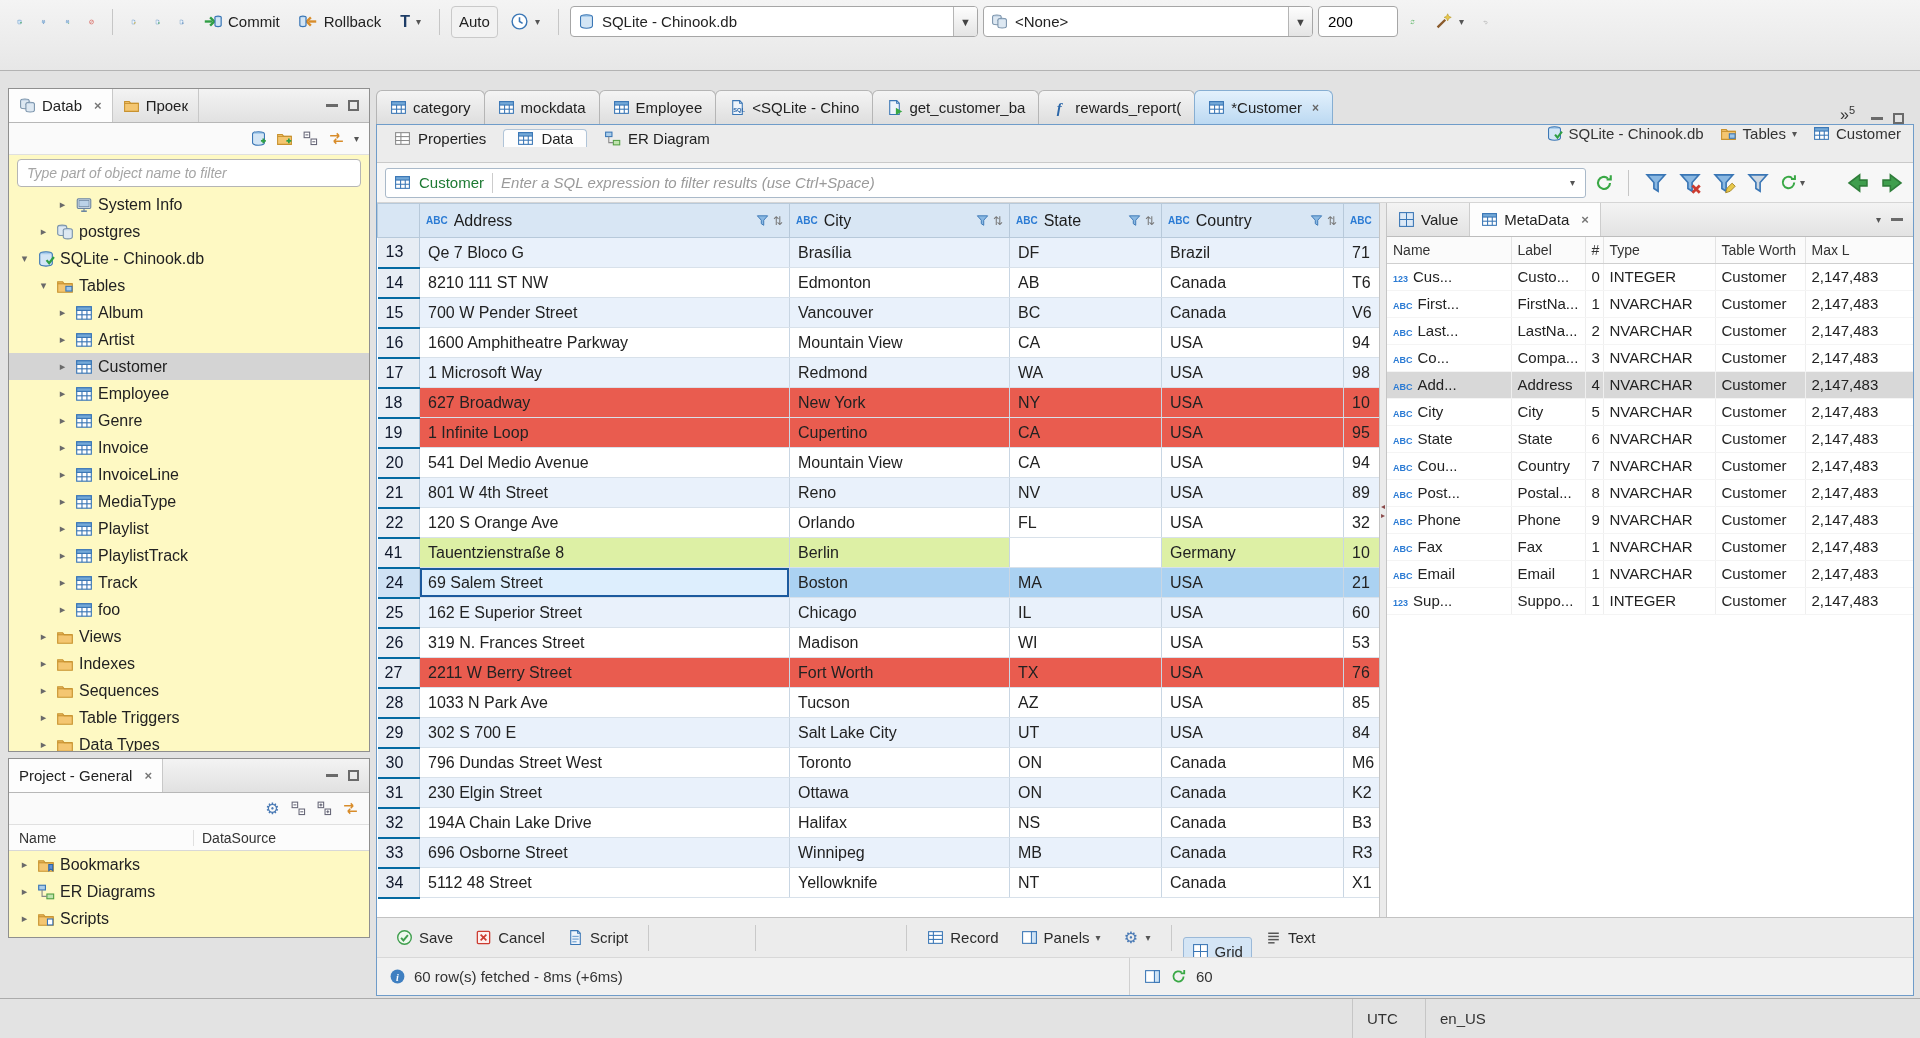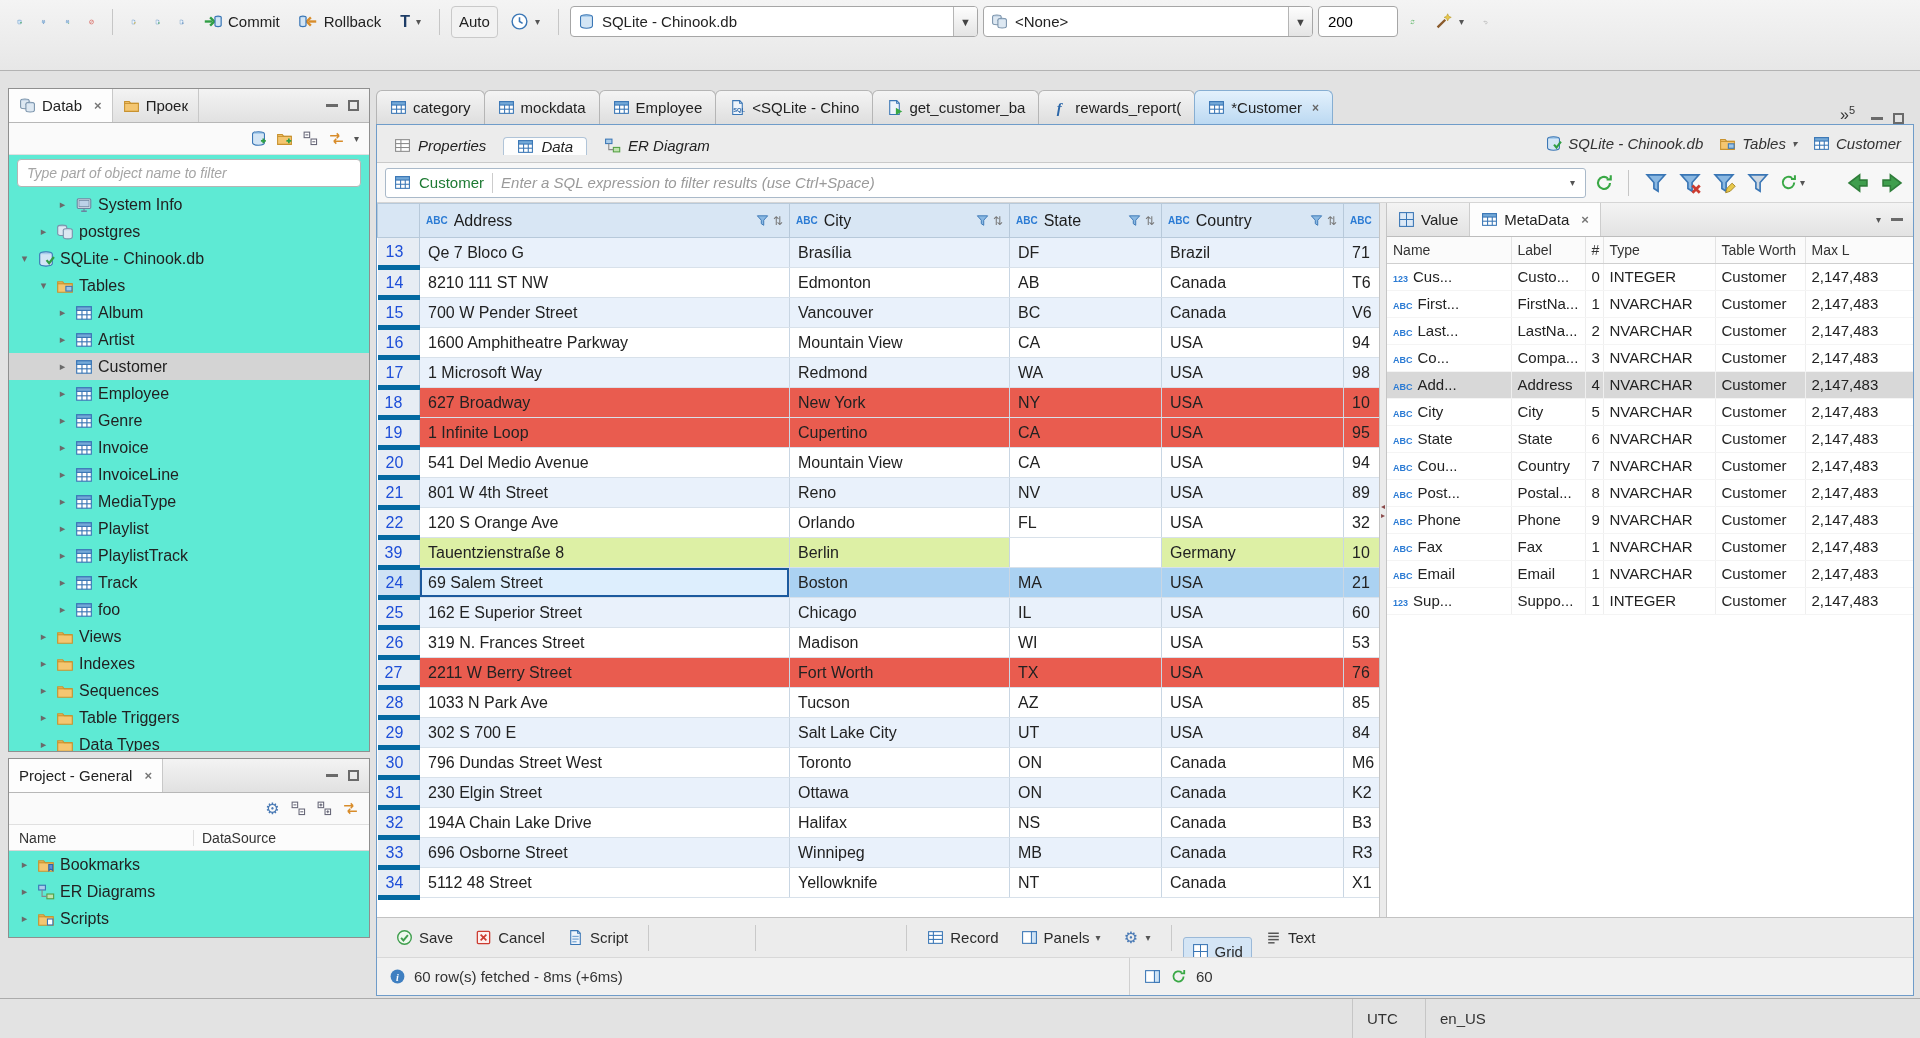--- a/index.html
+++ b/index.html
@@ -16,21 +16,21 @@
   .tbbtn{display:inline-flex;align-items:center;gap:6px;height:32px;padding:0 7px;border-radius:4px;font-size:15px;color:#222;}
   .tb-sep{width:1px;height:26px;background:#c6c6c6;margin:0 6px;flex:none;}
   .combo{display:flex;align-items:center;height:31px;background:#fff;border:1px solid #a6a6a6;border-radius:4px;padding-left:7px;gap:7px;overflow:hidden;}
   .combo .cval{flex:1;font-size:15px;white-space:nowrap;overflow:hidden;}
   .combo .carrow{width:24px;align-self:stretch;display:flex;align-items:center;justify-content:center;border-left:1px solid #b5b5b5;background:linear-gradient(#fdfdfd,#e4e4e4);color:#444;font-size:11px;}
   .num-input{width:80px;height:31px;border:1px solid #a6a6a6;border-radius:4px;padding:0 9px;font-size:15px;font-family:inherit;background:#fff;}
   .qa{width:148px;height:29px;border:1px solid #ababab;border-radius:4px;padding:0 10px;font-size:14px;font-family:inherit;background:#fff;}
   .qa::placeholder{color:#9a9a9a;}
   .txt-t{font-weight:bold;font-size:16px;color:#1d3c66;}
   
-  .panel{position:absolute;background:#5eead4;border:1px solid #8f8f8f;display:flex;flex-direction:column;overflow:hidden;}
+  .panel{position:absolute;background:#fef9c3;border:1px solid #8f8f8f;display:flex;flex-direction:column;overflow:hidden;}
   #navigator{left:8px;top:88px;width:362px;height:664px;}
   #project{left:8px;top:758px;width:362px;height:180px;}
   .panel-tabs{height:34px;background:linear-gradient(#f3f3f3,#e1e1e1);border-bottom:1px solid #b7b7b7;display:flex;align-items:stretch;flex:none;}
   .ptab{display:flex;align-items:center;gap:6px;padding:0 10px;font-size:15px;border-right:1px solid #c8c8c8;white-space:nowrap;}
   .ptab.active{background:#fdfdfd;}
   .winbtns{margin-left:auto;display:flex;align-items:center;gap:10px;padding:0 10px;}
   .minbtn{width:12px;height:3px;background:#6a6a6a;display:inline-block;}
   .maxbtn{width:11px;height:11px;border:2px solid #6a6a6a;display:inline-block;}
   .panel-toolbar{height:32px;display:flex;align-items:center;justify-content:flex-end;gap:9px;padding:0 10px;border-bottom:1px solid #e0e0e0;flex:none;background:#fafafa;}
   .navfilter-row{padding:4px 8px;flex:none;}
@@ -49,21 +49,21 @@
   #editor{position:absolute;left:376px;top:88px;width:1538px;height:908px;display:flex;flex-direction:column;}
   #etabs{height:36px;display:flex;align-items:flex-end;gap:0;flex:none;}
   .etab{display:flex;align-items:center;gap:6px;height:34px;padding:0 13px;font-size:15px;background:linear-gradient(#f4f4f4,#dedede);border:1px solid #b5b5b5;border-bottom:none;border-radius:6px 6px 0 0;margin-right:-1px;white-space:nowrap;}
   .etab.active{background:linear-gradient(#e3f1fc,#bcd9f2);border-color:#86aed2;}
   .etclose{color:#666;font-size:12px;font-weight:bold;margin-left:4px;}
   .ovf{margin-left:auto;font-size:16px;color:#333;padding:0 6px;}
   .ovfn{font-size:11px;vertical-align:super;}
   #etabs .winbtns{margin-left:0;}
   #econtent{flex:1;background:#fff;border:1px solid #6f9cc9;display:flex;flex-direction:column;overflow:hidden;}
   
-  #rtabs-row{height:38px;background:#ececec;border-bottom:1px solid #c9c9c9;display:flex;align-items:center;flex:none;font-style:italic;}
+  #rtabs-row{height:38px;background:#ececec;border-bottom:1px solid #c9c9c9;display:flex;align-items:flex-start;flex:none;}
   .rtab{display:flex;align-items:center;gap:7px;padding:0 13px;font-size:15px;color:#222;margin:4px 0 0 3px;border:1px solid transparent;white-space:nowrap;}
   .rtab.active{background:#fdfdfd;border:1px solid #b0c4d8;border-bottom:none;border-radius:4px 4px 0 0;}
   .ctx{margin-left:auto;display:flex;align-items:center;gap:16px;padding-right:12px;}
   .ctx-item{display:flex;align-items:center;gap:6px;font-size:15px;color:#333;white-space:nowrap;}
   
   #filterbar{height:40px;display:flex;align-items:center;gap:8px;padding:0 8px;border-bottom:1px solid #d5d5d5;background:#f7f7f7;flex:none;}
   .fbox{flex:1;height:30px;background:#fff;border:1px solid #a9b9c9;border-radius:3px;display:flex;align-items:center;gap:8px;padding:0 4px 0 8px;overflow:hidden;}
   .ftable{color:#1e7a33;font-size:15px;}
   .fdiv{width:1px;height:20px;background:#ccc;}
   .fexpr{flex:1;border:none;outline:none;font-size:15px;font-family:inherit;height:100%;}
@@ -74,21 +74,21 @@
   #gridwrap{width:1002px;overflow:hidden;flex:none;background:#fff;}
   table.grid{border-collapse:collapse;table-layout:fixed;width:1002px;}
   table.grid th{height:34px;background:#d8e6f4;border:1px solid #b7c9da;padding:0;font-weight:normal;}
   .hwrap{display:flex;align-items:center;gap:6px;padding:0 6px;font-size:16px;color:#1c1c1c;overflow:hidden;}
   .abc{font-size:10px;font-weight:bold;color:#2b7bd4;letter-spacing:0;flex:none;}
   .hlab{white-space:nowrap;overflow:hidden;}
   .hic{margin-left:auto;display:flex;align-items:center;gap:3px;flex:none;}
   .hfun{width:15px;height:15px;display:inline-flex;}
   .hsort{font-size:12px;color:#777;}
   table.grid td{height:30px;padding:0 8px;font-size:16px;white-space:nowrap;overflow:hidden;border-right:1px solid #c9d6e3;border-bottom:1px solid #d8e1ea;background:#fff;}
-  table.grid td.rn{background:#e7edf4;border-right:1px solid #b7c9da;border-bottom:5px solid #0369a1;color:#1d4ed8;padding:0 4px 0 8px;}
+  table.grid td.rn{background:#e7edf4;border-right:1px solid #b7c9da;border-bottom:2px solid #0369a1;color:#0f172a;padding:0 4px 0 8px;}
   tr.odd td{background:#e9f1fb;}
   tr.red td{background:#e95c4f;}
   tr.green td{background:#ddf0a5;}
   tr.green td.nullc{background:#fff;}
   tr.sel td{background:#abd2f2;margin-left:12px;}
   tr.sel td.rn{background:#cfe2f4;}
   tr.red td.rn,tr.green td.rn{background:#e7edf4;padding-left:7px;}
   td.focus{background:#ddeefd !important;box-shadow:inset 0 0 0 2px #1c5a9e;}
   
   #splitter{width:8px;background:#ebebeb;border-left:1px solid #c5c5c5;border-right:1px solid #c5c5c5;flex:none;display:flex;flex-direction:column;align-items:center;}
@@ -1035,21 +1035,21 @@
                 </tr>
                 <tr class="even">
                   <td class="rn">22</td>
                   <td class="">120 S Orange Ave</td>
                   <td class="">Orlando</td>
                   <td class="">FL</td>
                   <td class="">USA</td>
                   <td class="">32</td>
                 </tr>
                 <tr class="odd green">
-                  <td class="rn">39</td>
+                  <td class="rn">41</td>
                   <td class="">Tauentzienstraße 8</td>
                   <td class="">Berlin</td>
                   <td class="nullc"></td>
                   <td class="">Germany</td>
                   <td class="">10</td>
                 </tr>
                 <tr class="even sel">
                   <td class="rn">24</td>
                   <td class="focus">69 Salem Street</td>
                   <td class="">Boston</td>

